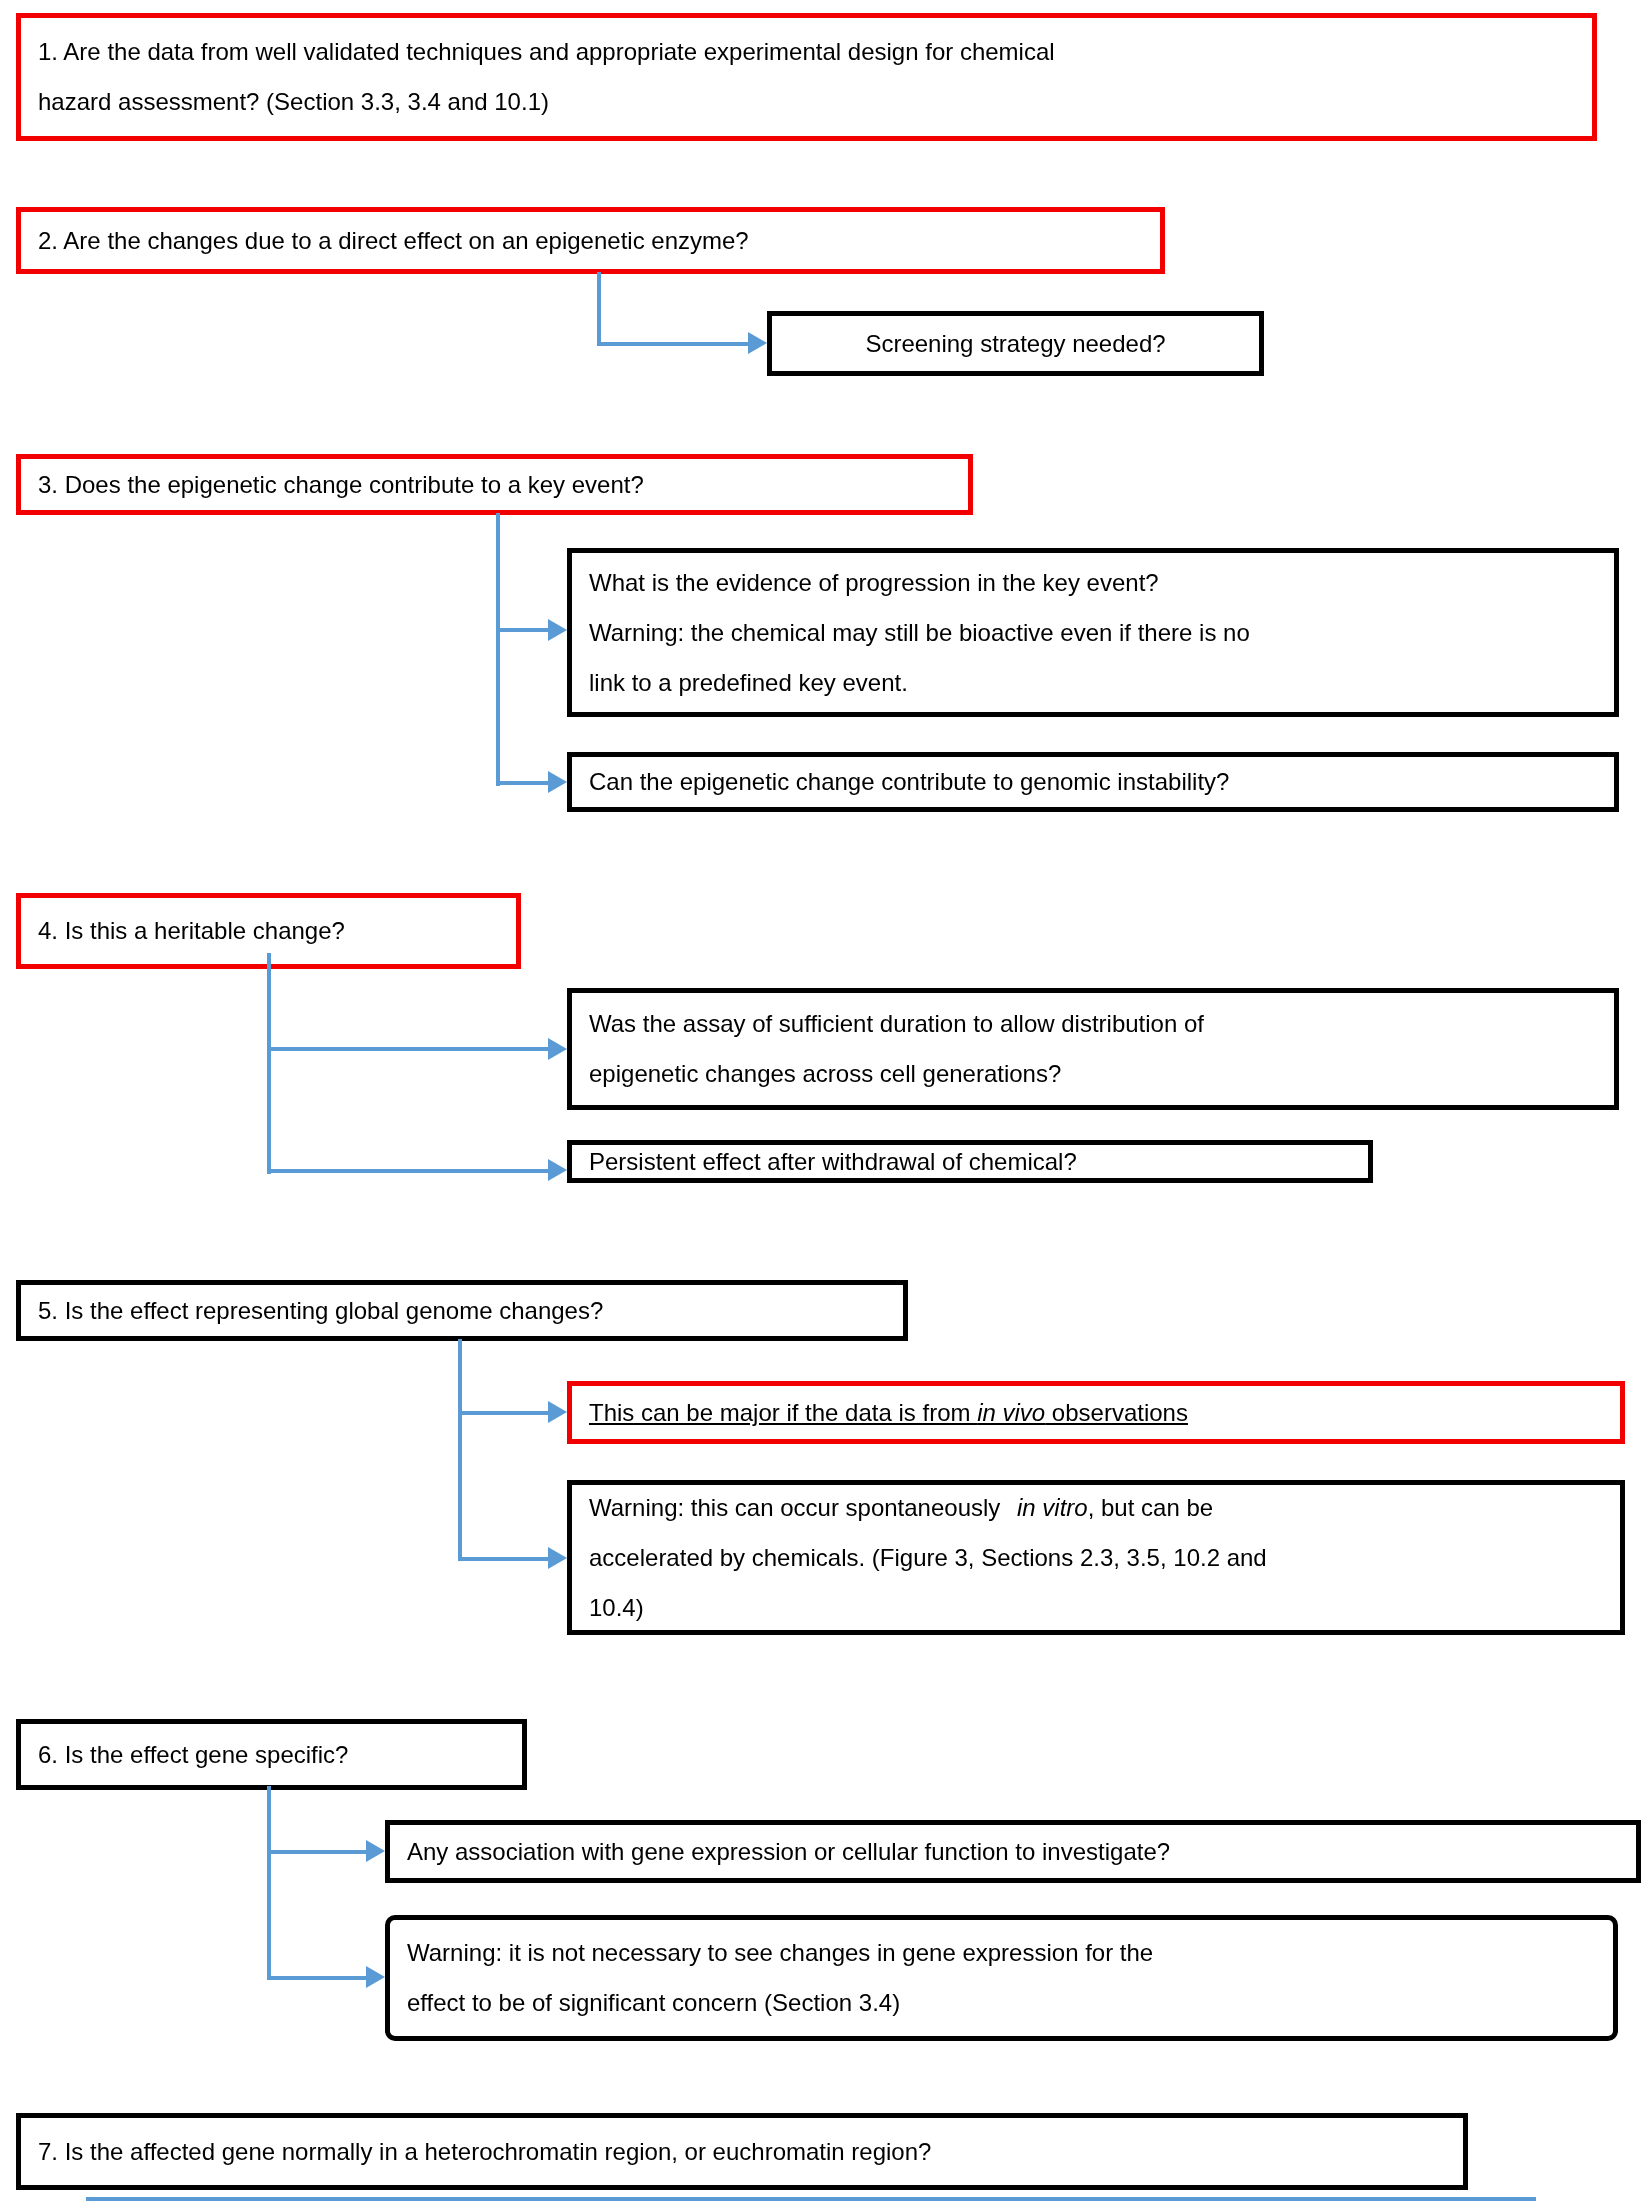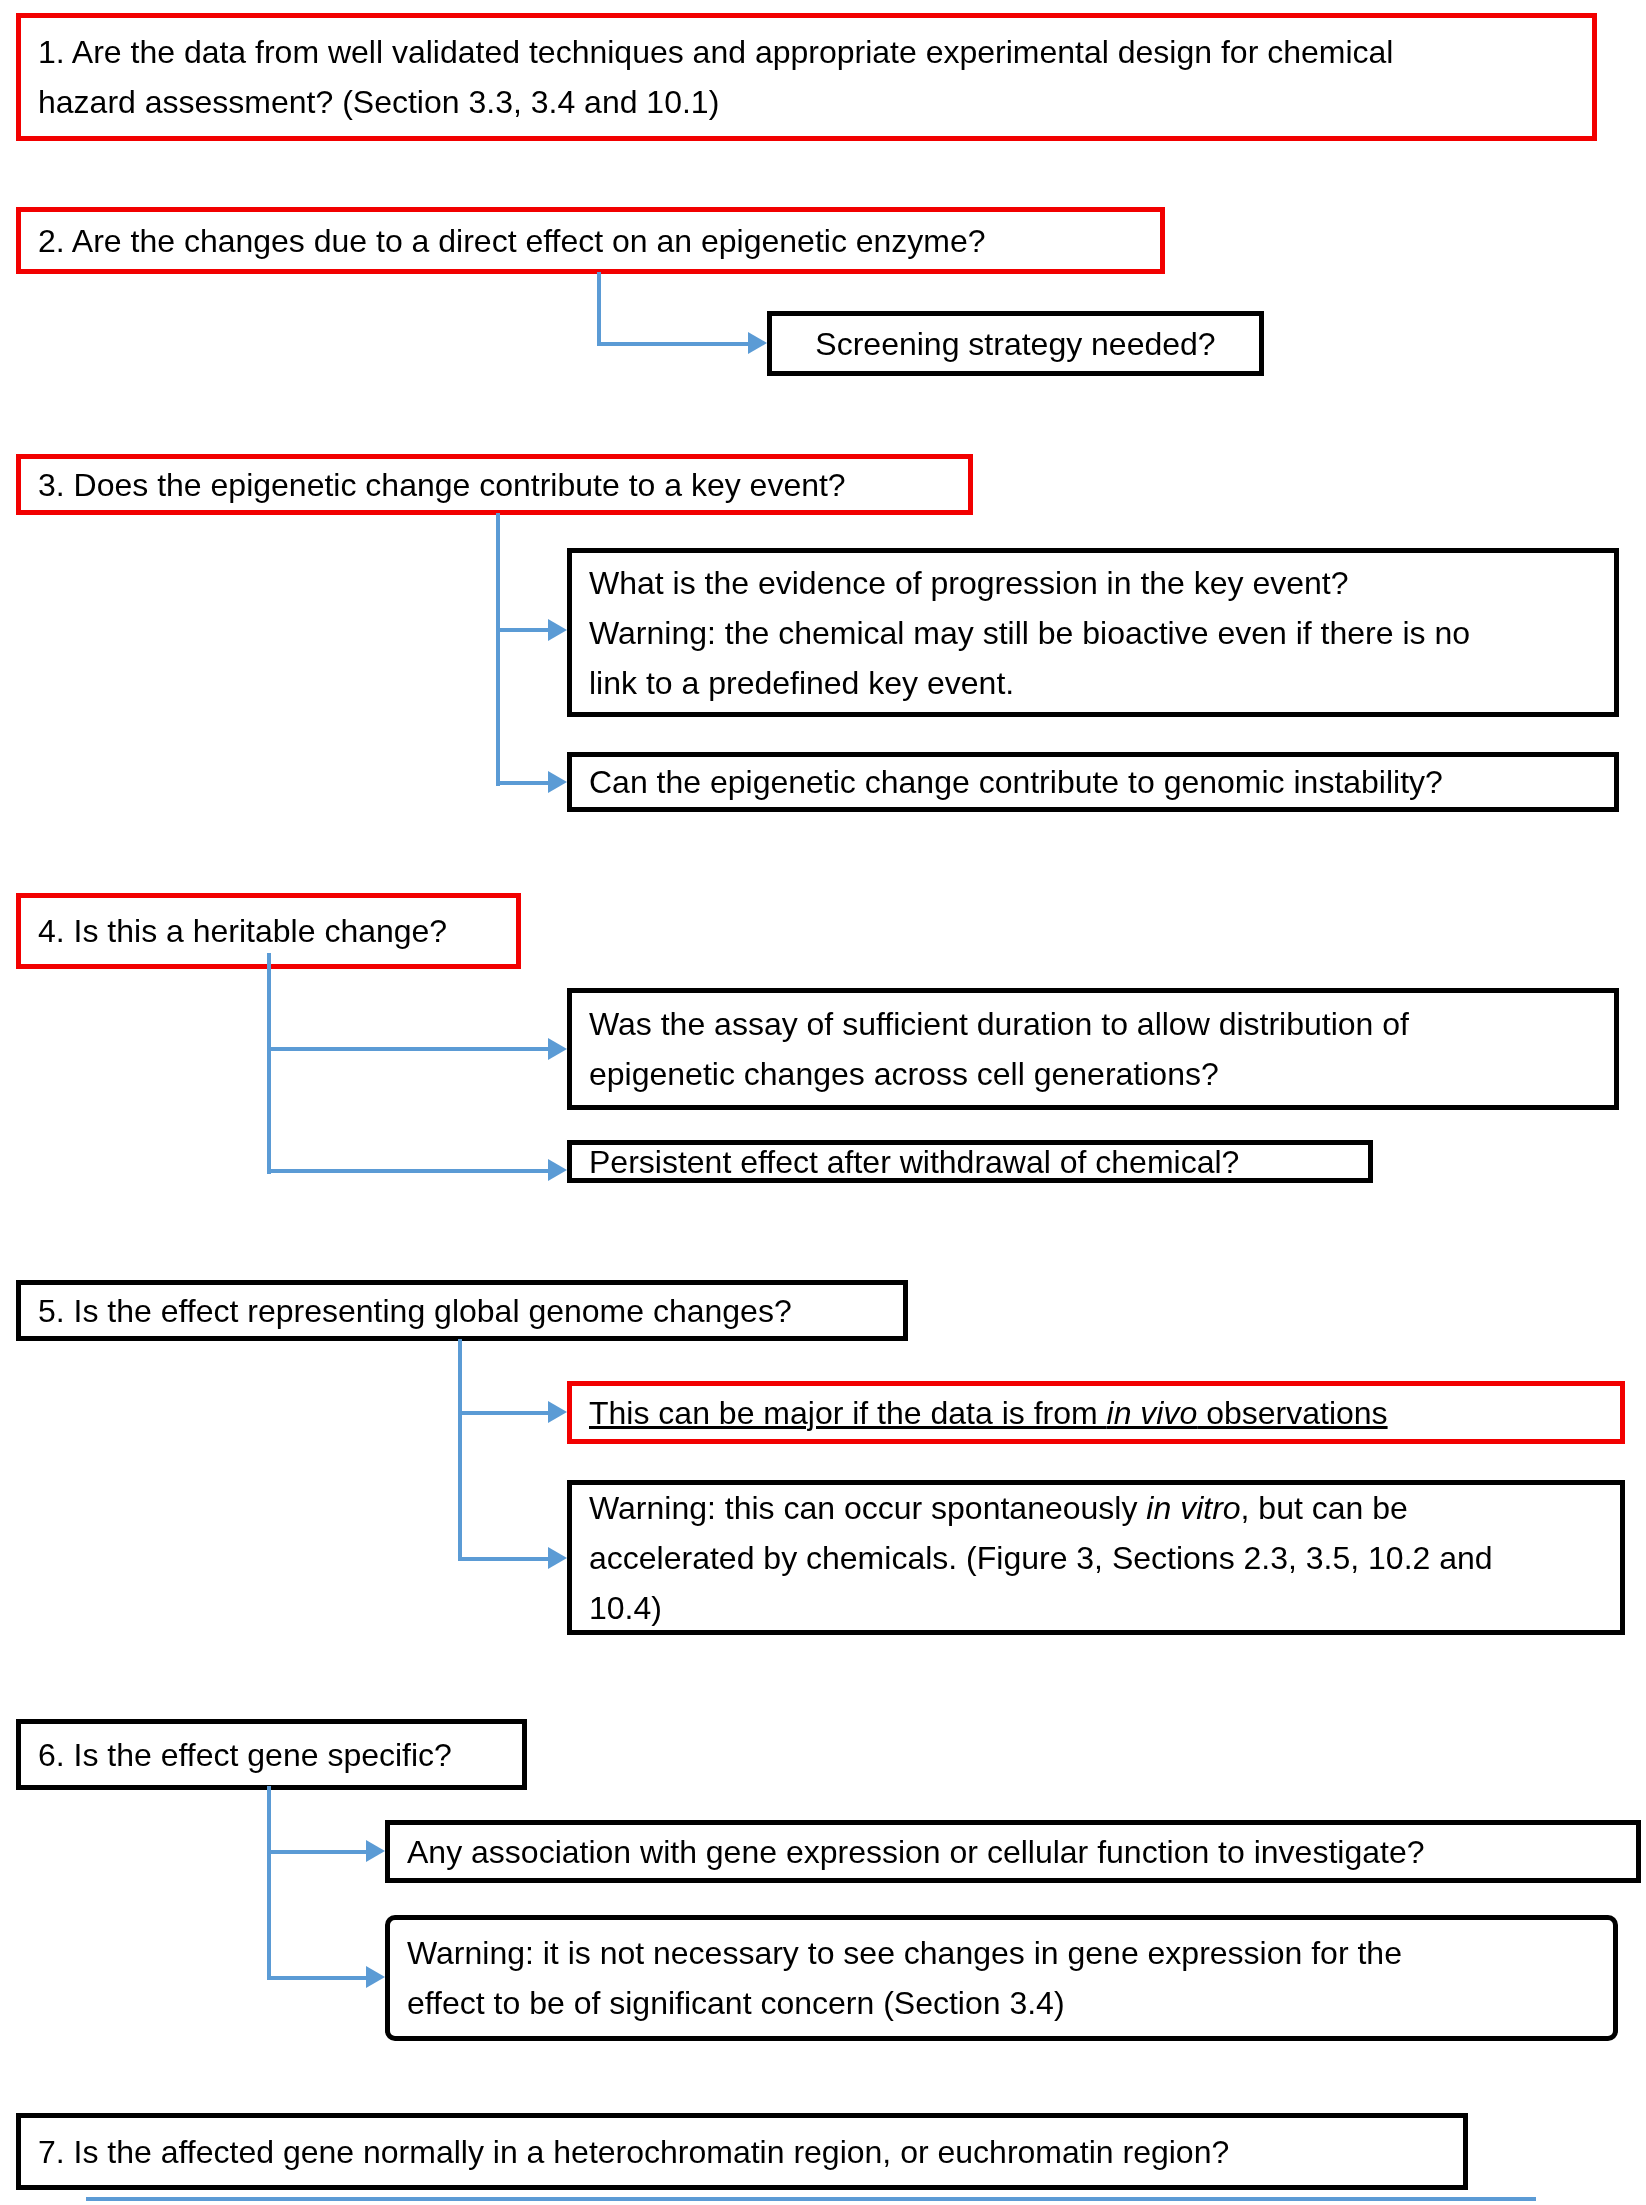--- a/index.html
+++ b/index.html
@@ -9,21 +9,21 @@
   }
   html,body{margin:0;padding:0;}
   body{
     width:1646px;height:2205px;position:relative;background:#ffffff;
     font-family:"Liberation Sans","DejaVu Sans",sans-serif;color:#000;
     overflow:hidden;
   }
   .box{
     position:absolute;box-sizing:border-box;background:#fff;
     display:flex;align-items:center;
-    font-size:32px;line-height:50px;white-space:pre-line;
+    font-size:24px;line-height:50px;white-space:pre-line;
   }
   .box.red{border:5.8px solid var(--red);}
   .box.black{border:5.8px solid var(--black);}
   .txt{padding:0 10.6px 0 17px;}
   .center{justify-content:center;}
   .center .txt{padding:0 10.6px;}
   .vline,.hline,.bottom-line{position:absolute;background:var(--blue);}
   .arrow{
     position:absolute;width:0;height:0;
     border-top:11.6px solid transparent;border-bottom:11.6px solid transparent;
@@ -86,21 +86,21 @@
 </div>
 <div class="vline" style="left:458px;top:1339px;width:4.2px;height:222px;"></div>
 <div class="hline" style="left:458px;top:1411px;width:92px;height:4.2px;"></div>
 <div class="arrow" style="left:548px;top:1401px;"></div>
 <div class="box red" style="left:567px;top:1381px;width:1058px;height:63px;text-decoration:underline;">
   <div class="txt"><span>This can be major if the data is from </span><span style="font-style: italic;">in vivo</span><span> observations</span></div>
 </div>
 <div class="hline" style="left:458px;top:1557px;width:92px;height:4.2px;"></div>
 <div class="arrow" style="left:548px;top:1547px;"></div>
 <div class="box black" style="left:567px;top:1480px;width:1058px;height:155px;">
-  <div class="txt"><span>Warning: this can occur spontaneously </span><span style="font-style: italic;">in vitro</span><span>, but can be
+  <div class="txt"><span>Warning: this can occur spontaneously </span><span style="font-style: italic; margin-left: 10px;">in vitro</span><span>, but can be
 accelerated by chemicals. (Figure 3, Sections 2.3, 3.5, 10.2 and
 10.4)</span></div>
 </div>
 
 <div class="box black" style="left:16px;top:1719px;width:511px;height:71px;">
   <div class="txt">6. Is the effect gene specific?</div>
 </div>
 <div class="vline" style="left:267px;top:1786px;width:4.2px;height:194px;"></div>
 <div class="hline" style="left:267px;top:1850px;width:102px;height:4.2px;"></div>
 <div class="arrow" style="left:366px;top:1840px;"></div>

